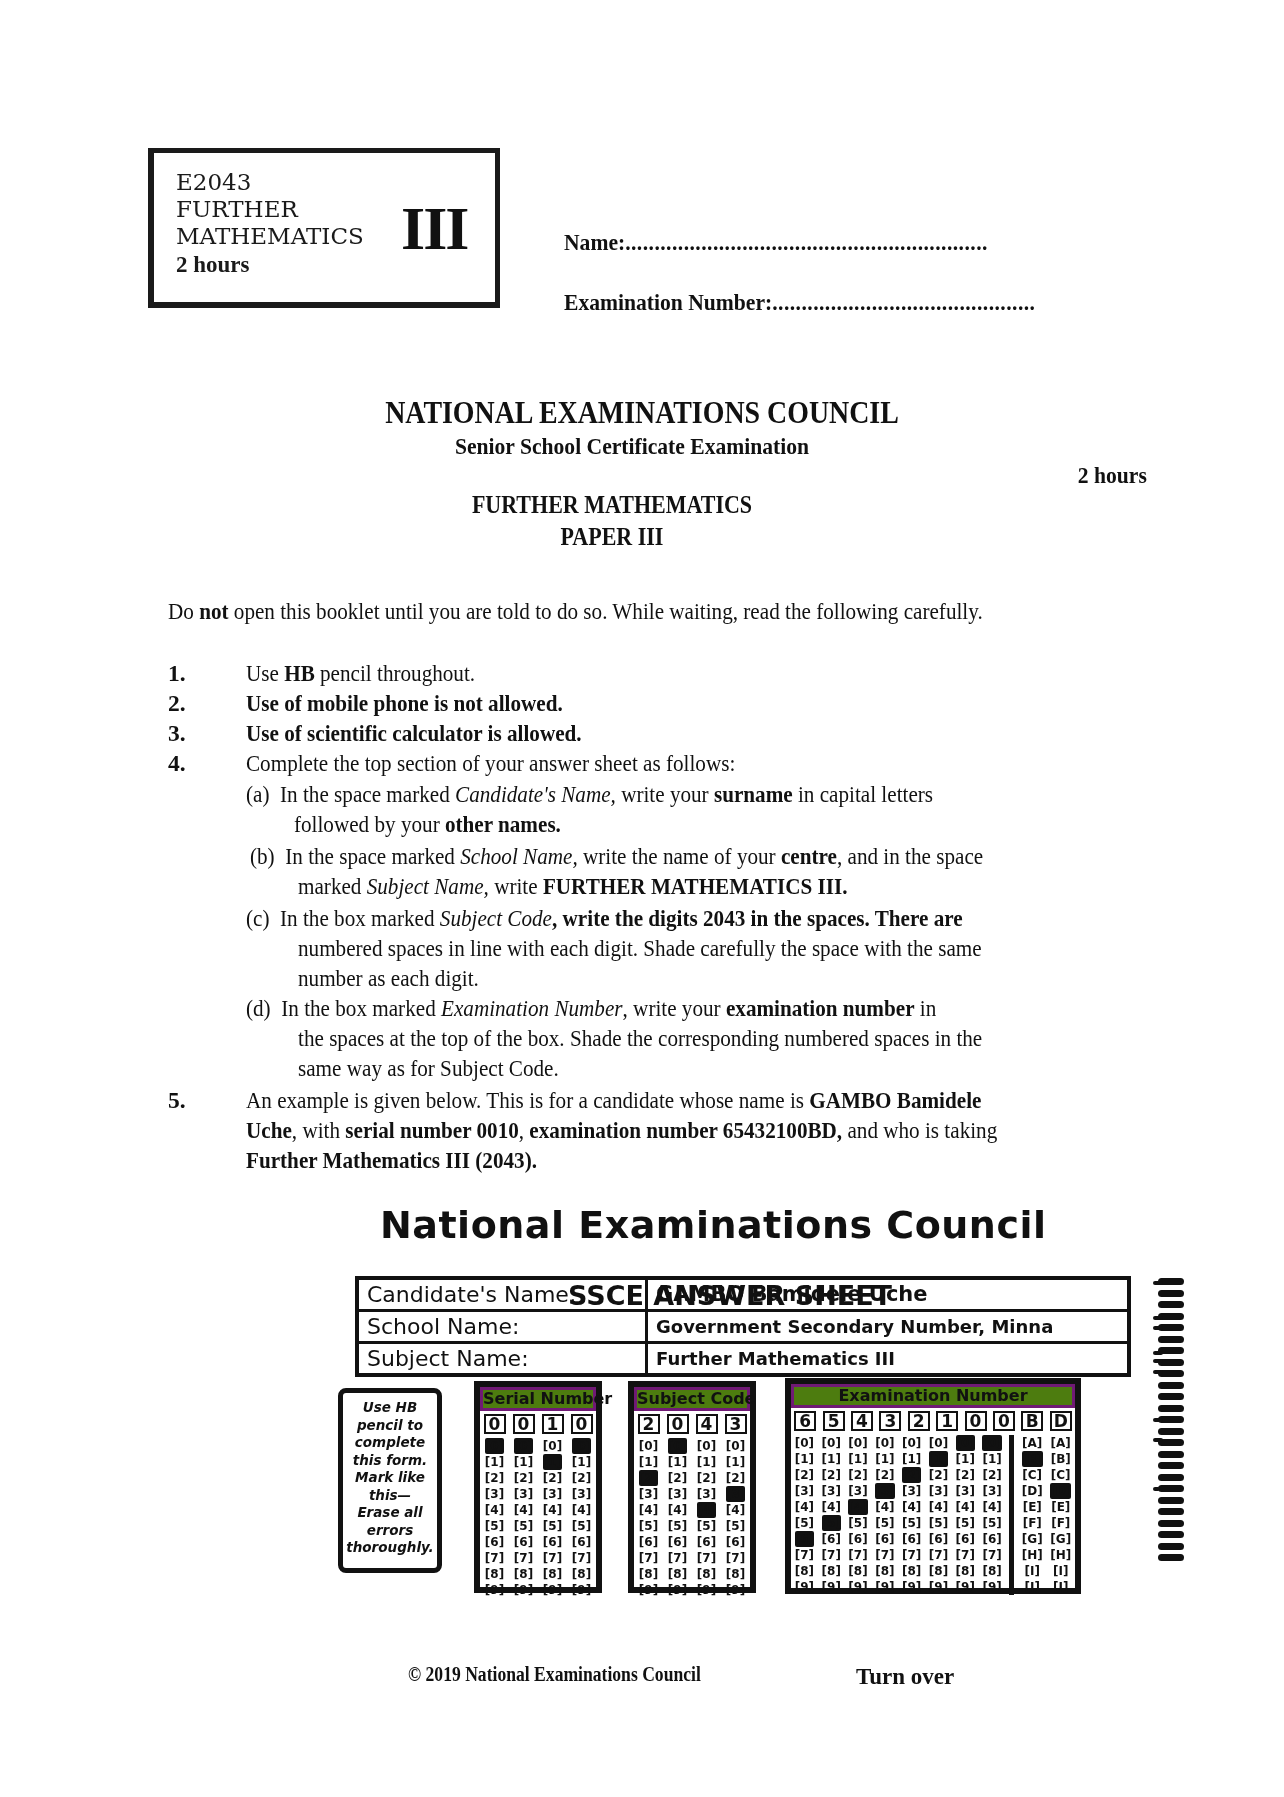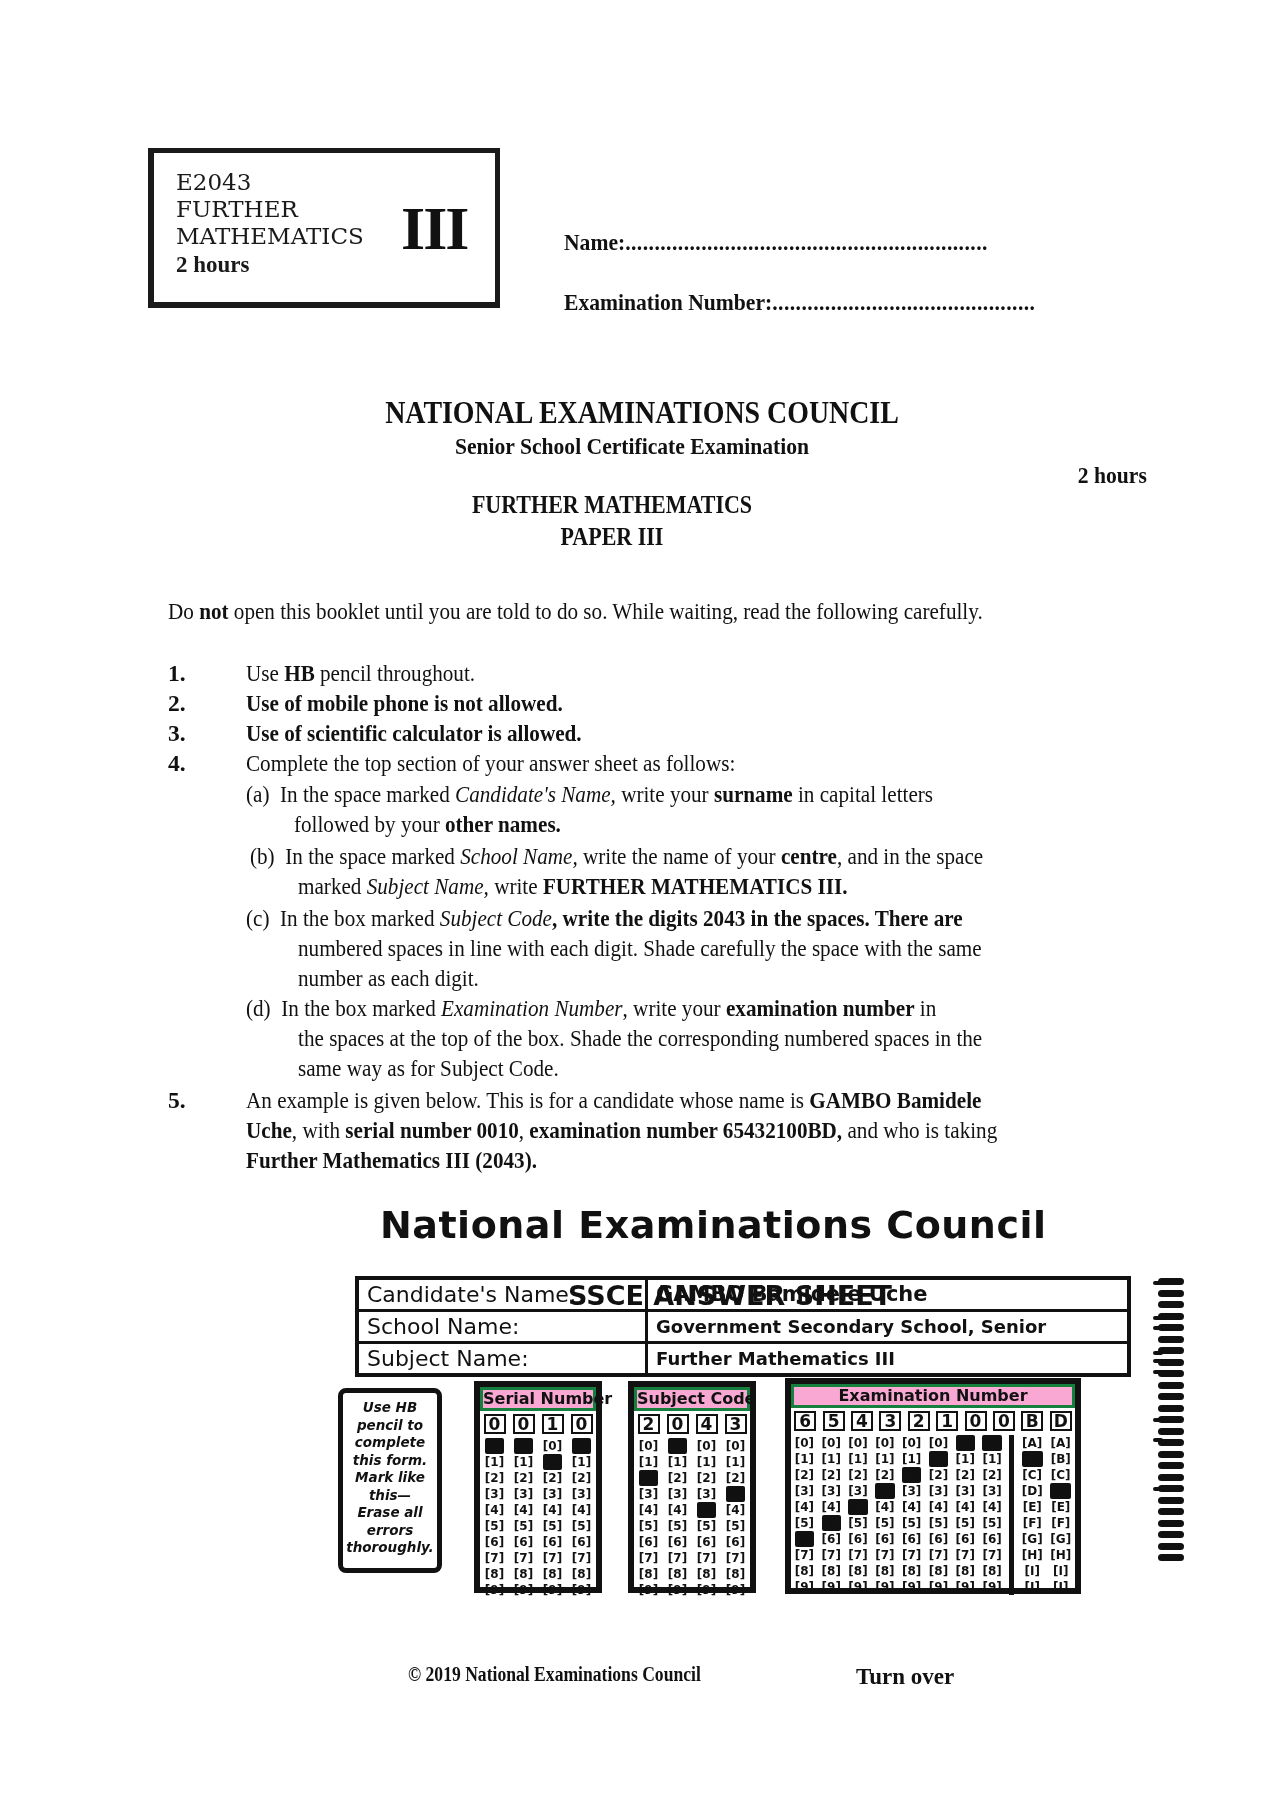--- a/index.html
+++ b/index.html
@@ -30,21 +30,21 @@
   .info-table { left:355px; top:1276px; width:776px; border:4px solid #111; box-sizing:border-box; border-collapse:collapse; }
   .info-table td { border:3px solid #111; font-family:"DejaVu Sans", sans-serif; font-weight:normal; padding:0 8px; height:29px; line-height:27px; white-space:nowrap; }
   .info-table td.lbl { font-size:22px; width:270px; }
   .info-table td.val { font-size:21px; font-weight:bold; }
   .info-table td.val.small { font-size:18px; }
 
   .hb-box { left:338px; top:1388px; width:104px; height:185px; border:5px solid #111; border-radius:8px; box-sizing:border-box; font-family:"DejaVu Sans", sans-serif; font-weight:bold; font-style:italic; font-size:13.5px; line-height:17.5px; text-align:center; padding-top:6px; }
   .hb-box div { white-space:nowrap;font-style:italic; }
 
   .grid-box { border:6px solid #111; box-sizing:border-box; background:#fff; }
-  .grid-title { background:#f9a8d4; border:3px solid #15803d; font-family:"DejaVu Sans", sans-serif; font-weight:bold; font-size:16px; line-height:18px; text-align:center; white-space:nowrap; margin:0; }
+  .grid-title { background:#4d7c0f; border:3px solid #701a75; font-family:"DejaVu Sans", sans-serif; font-weight:bold; font-size:16px; line-height:18px; text-align:center; white-space:nowrap; margin:0; }
   .digit-row { display:flex; justify-content:space-around; margin-top:3px; }
   .digit-cell { background:#fff; border:2px solid #111; font-family:"DejaVu Sans", sans-serif; font-weight:bold; font-size:17px; line-height:17px; text-align:center; box-sizing:border-box; height:20px; }
   .bubbles { display:flex; justify-content:space-around; margin-top:4px; }
   .bcol { display:flex; flex-direction:column; }
   .bubble { font-family:"DejaVu Sans", sans-serif; font-weight:bold; font-size:12px; line-height:16px; height:16px; text-align:center; white-space:nowrap; }
   .bubble.filled { color:#111; background:#111; border-radius:2px; }
   .sep { width:5px; background:#111; }
 
   .timing-marks { left:1158px; top:1278px; width:30px; }
   .tick { height:7px; background:#111; border-radius:4px; margin-bottom:4.5px; width:26px; }
@@ -134,21 +134,21 @@
 <div class="abs sheet-sub" style="left:568px; top:1245px;margin-top:36px;">SSCE ANSWER SHEET</div>
 
 <table class="abs info-table">
   <tbody>
       <tr>
     <td class="lbl">Candidate's Name:</td>
     <td class="val">GAMBO  Bamidele  Uche</td>
   </tr>
   <tr>
     <td class="lbl">School Name:</td>
-    <td class="val small">Government Secondary School, Senior</td>
+    <td class="val small">Government Secondary Number, Minna</td>
   </tr>
   <tr>
     <td class="lbl">Subject Name:</td>
     <td class="val small">Further Mathematics III</td>
   </tr>
 </tbody>
   </table>
 
 <div class="abs hb-box" id="hb-box">
     <div>Use HB</div>

